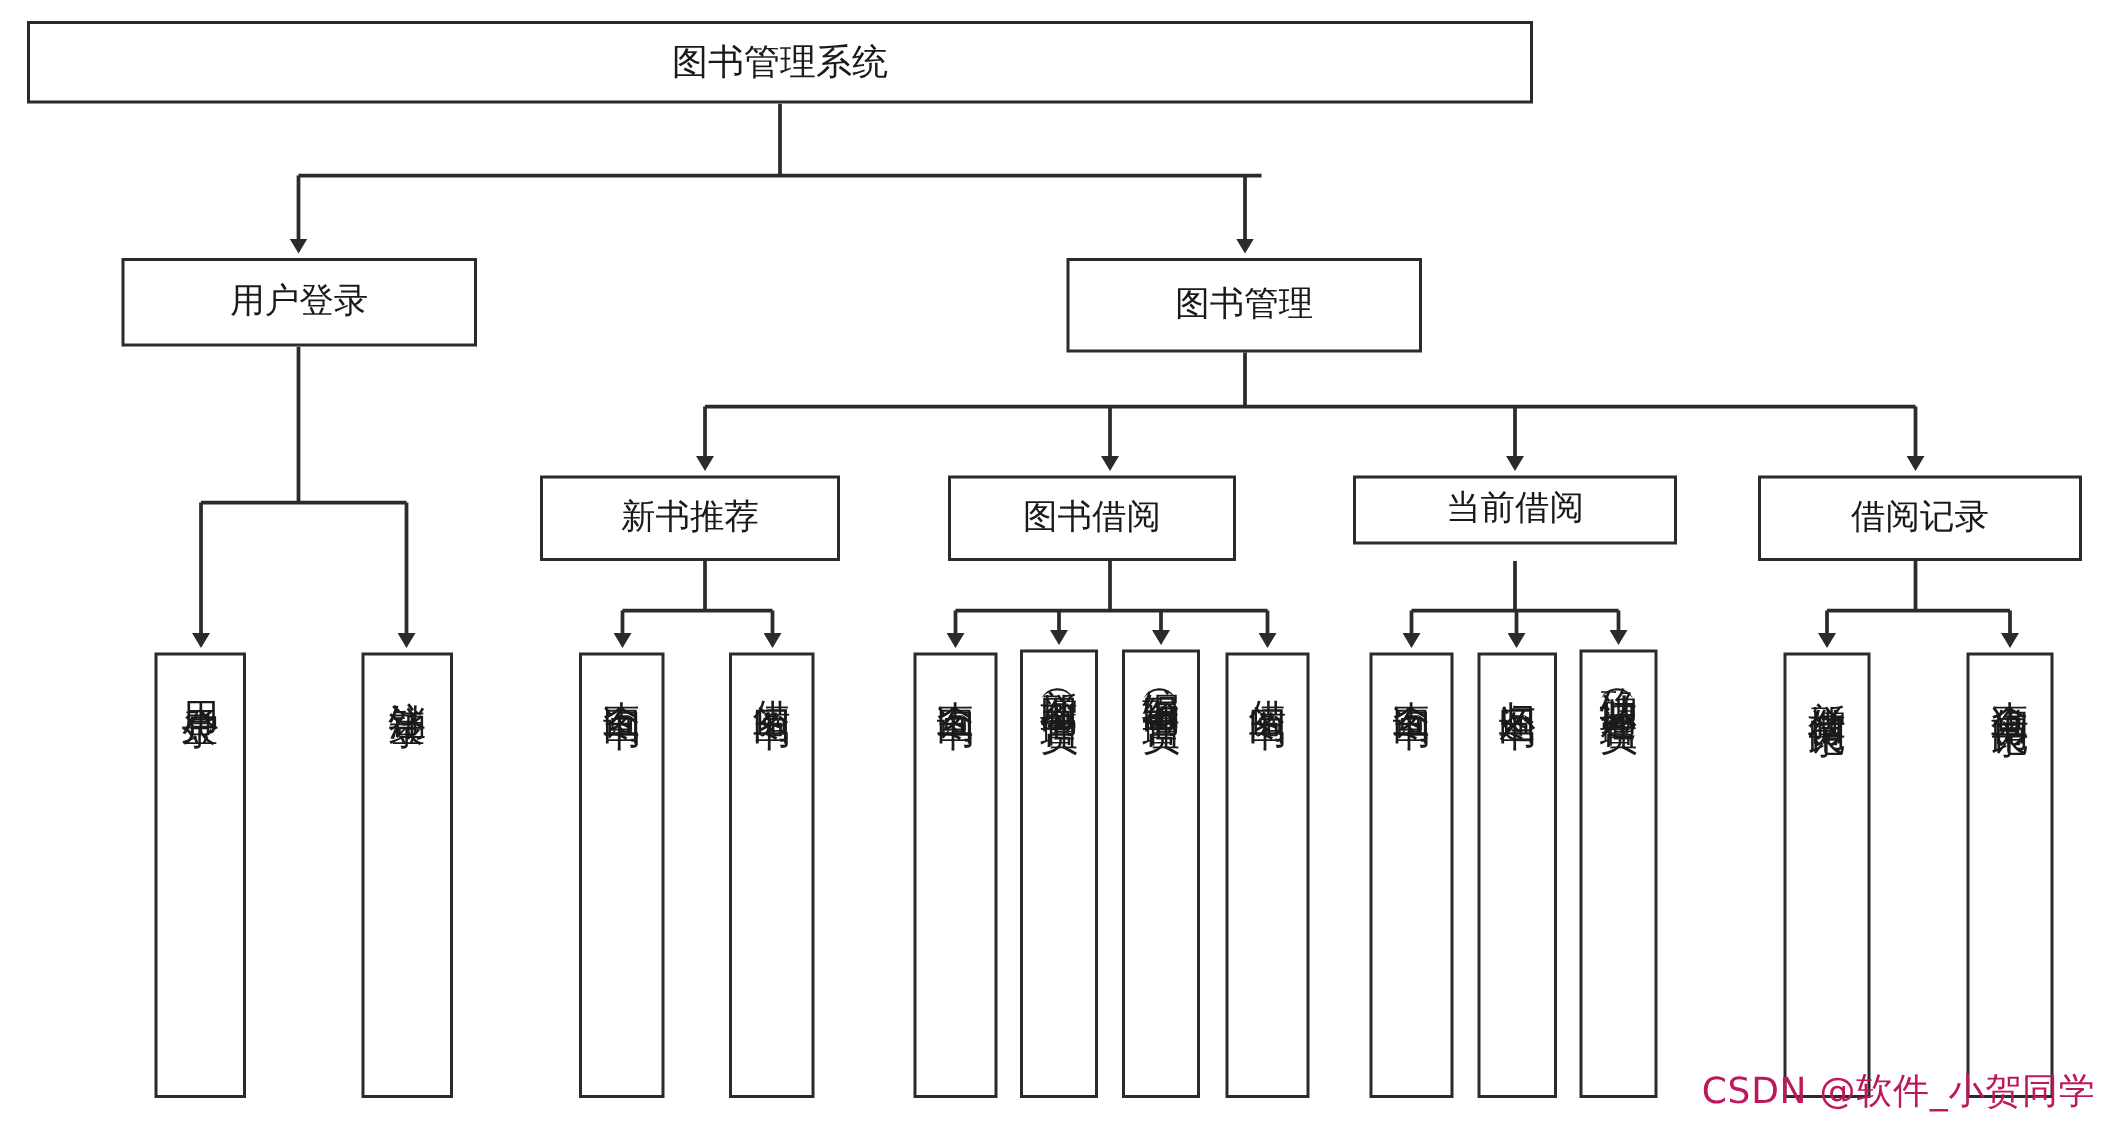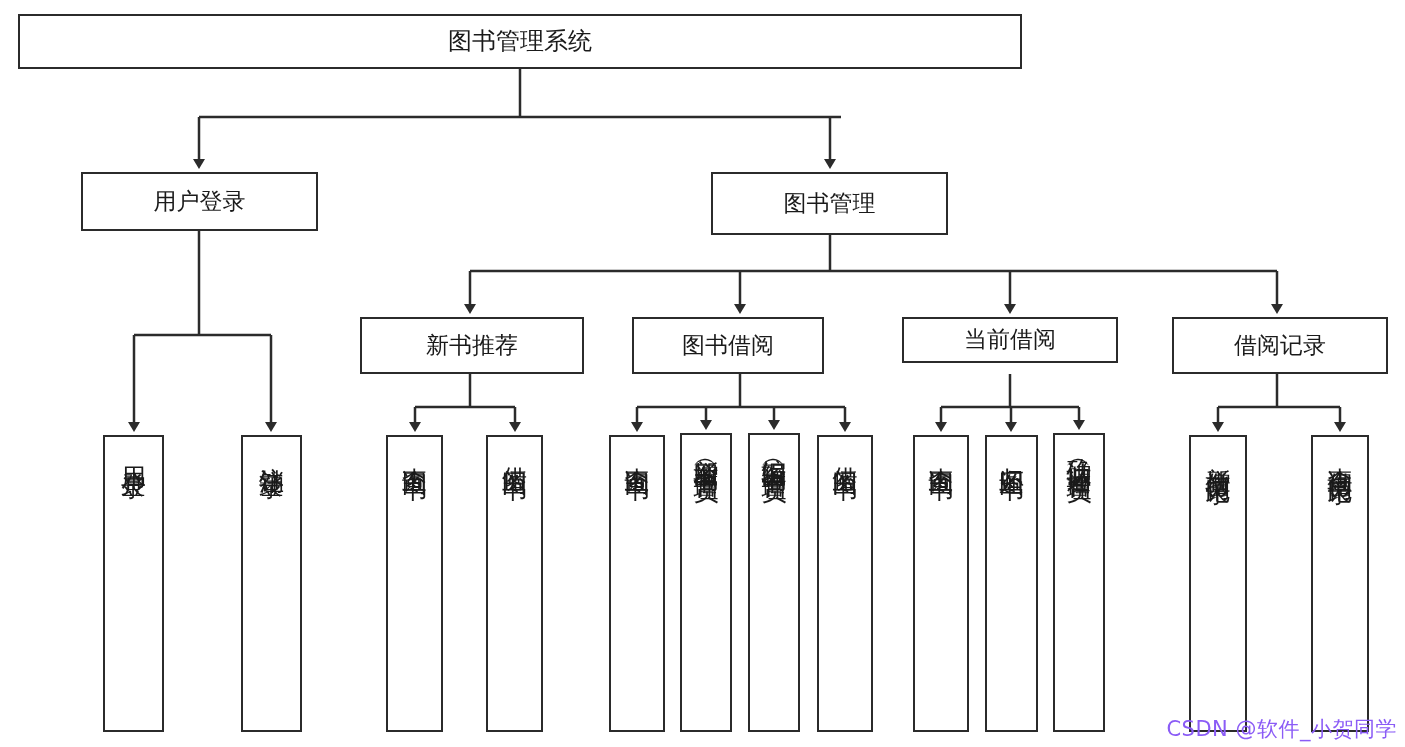--- a/index.html
+++ b/index.html
@@ -61,22 +61,22 @@
     letter-spacing: 3px;
     line-height: 1;
   }
   .node.vert.tall-text {
     padding-top: 4px;
   }
   .watermark {
     position: absolute;
     right: 8px;
     bottom: 4px;
-    font-size: 21px;
-    color: #8b5cf6;
+    font-size: 24px;
+    color: #be185d;
     letter-spacing: 0.5px;
     white-space: nowrap;
     margin-top: 45px;
   }
 </style>
 </head>
 <body>
 
 <div id="canvas">
 
@@ -134,21 +134,21 @@
     <span class="label">图书管理系统</span>
   </div>
 
   <div class="node horiz" style="left:81px; top:172px; width:237px; height:59px;">
     <span class="label">用户登录</span>
   </div>
   <div class="node horiz" style="left:711px; top:172px; width:237px; height:63px;">
     <span class="label">图书管理</span>
   </div>
 
-  <div class="node horiz" style="left:360px; top:317px; width:224px; height:57px;">
+  <div class="node horiz" style="left:360px; top:317px; width:200px; height:57px;">
     <span class="label">新书推荐</span>
   </div>
   <div class="node horiz" style="left:632px; top:317px; width:192px; height:57px;">
     <span class="label">图书借阅</span>
   </div>
   <div class="node horiz" style="left:902px; top:317px; width:216px; height:46px;">
     <span class="label">当前借阅</span>
   </div>
   <div class="node horiz" style="left:1172px; top:317px; width:216px; height:57px;">
     <span class="label">借阅记录</span>

